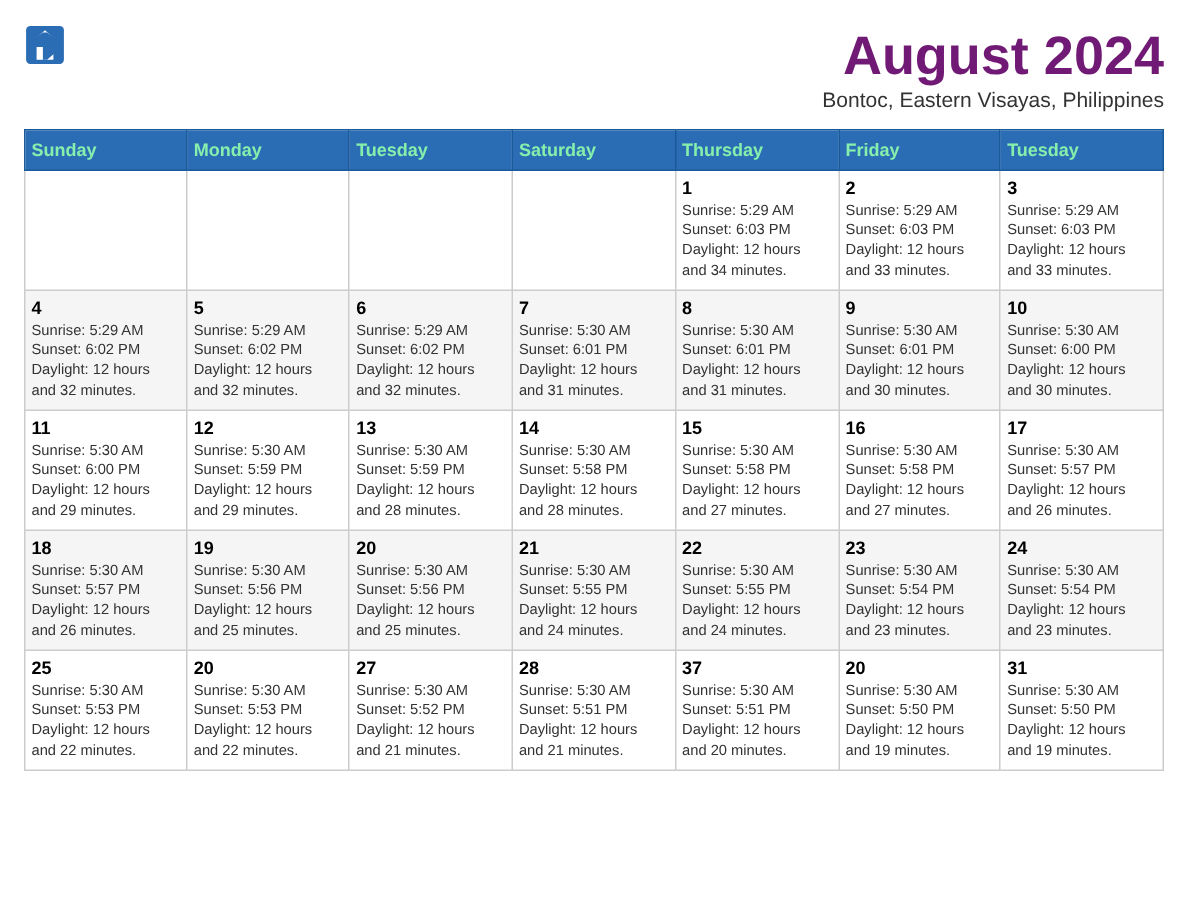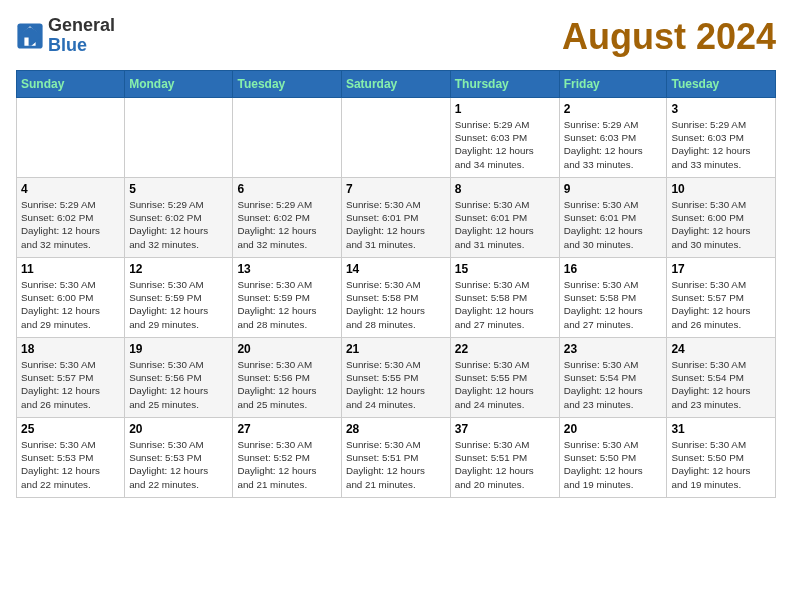--- a/index.html
+++ b/index.html
@@ -31,21 +31,21 @@
     .logo-icon {
       width: 28px;
       height: 28px;
     }
     .title-section {
       text-align: right;
     }
     .cal-title {
       font-size: 36px;
       font-weight: bold;
-      color: #a16207;
+      color: #701a75;
     }
     .cal-subtitle {
       font-size: 14px;
       color: #333;
     }
     table {
       width: 100%;
       border-collapse: collapse;
       font-size: 10.5px;
     }
@@ -87,27 +87,24 @@
 </head>
 <body>
 
 <div class="header-section">
   <div class="logo">
     <svg class="logo-icon" viewBox="0 0 40 40">
       <rect x="2" y="2" width="36" height="36" rx="4" fill="#2a6db5"></rect>
       <polygon points="20,6 36,20 28,20 28,34 12,34 12,20 4,20" fill="white"></polygon>
       <polygon points="22,8 36,18 36,22 22,34 18,34 18,22 4,22 4,18 18,8" fill="#2a6db5"></polygon>
     </svg>
-    <div class="logo-text">
-      <div><span style="color:#333">General</span></div>
-      <div><span class="blue">Blue</span></div>
-    </div>
   </div>
   <div class="title-section">
     <div class="cal-title">August 2024</div>
+    <div class="cal-subtitle">Bontoc, Eastern Visayas, Philippines</div>
   </div>
 </div>
 
 <table>
   <thead>
     <tr>
       <th>Sunday</th>
       <th>Monday</th>
       <th>Tuesday</th>
       <th>Saturday</th>

